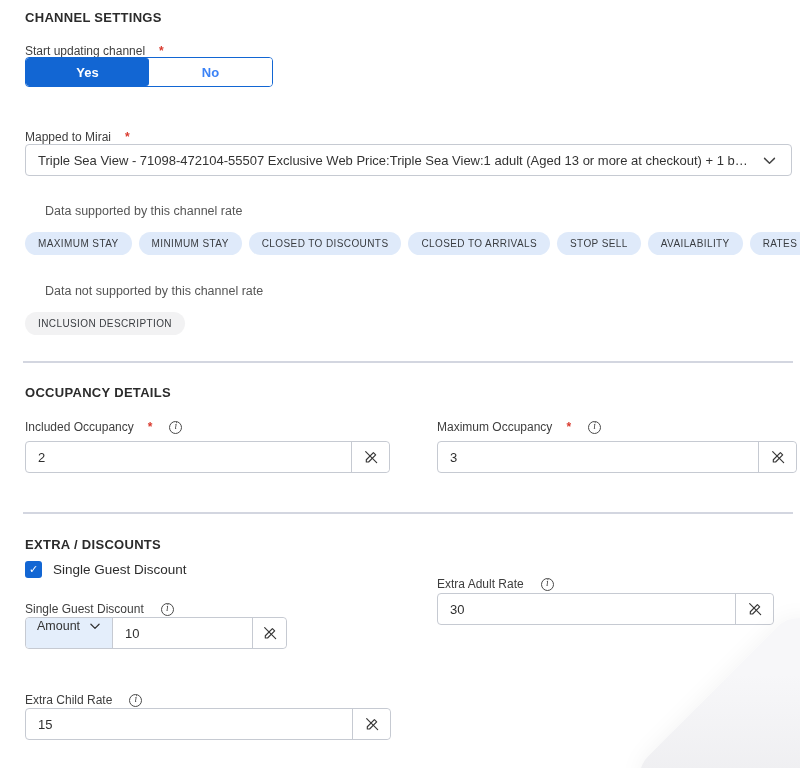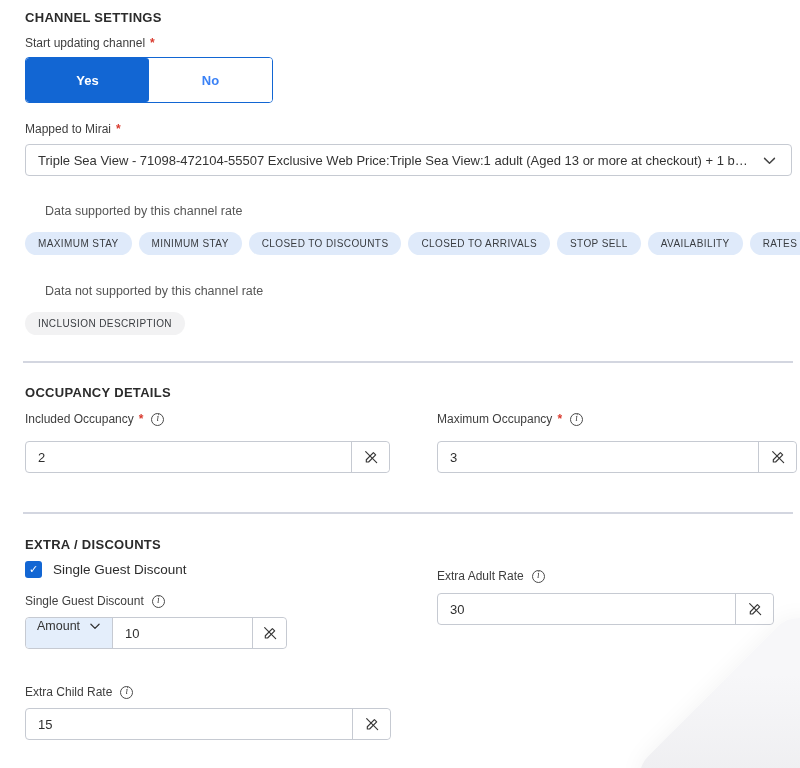--- a/index.html
+++ b/index.html
@@ -5,33 +5,33 @@
   * { margin:0; padding:0; box-sizing:border-box; }
   html,body { width:800px; height:768px; }
   body {
     font-family:"Liberation Sans","DejaVu Sans",sans-serif;
     background:#ffffff; color:#2f2f2f; overflow:hidden; position:relative;
   }
   .page { position:relative; width:800px; height:768px; background:#fff; overflow:hidden; }
   .abs { position:absolute; }
 
   .sec-title { font-size:13px; font-weight:700; color:#2b2b2b; letter-spacing:.3px; }
-  .field-label { font-size:12px; color:#3e3e3e; display:flex; align-items:center; gap:3px; white-space:nowrap; }
+  .field-label { font-size:12px; color:#3e3e3e; display:flex; align-items:center; gap:12px; white-space:nowrap;margin-top:8px; }
   .muted { font-size:12.5px; color:#565656;margin-left:20px; }
   .req { color:#d93a2e; font-weight:700; margin-left:2px; }
 
   .info-icon {
     width:13px; height:13px; border:1px solid #4a4a4a; border-radius:50%;
     display:inline-flex; align-items:center; justify-content:center;
     margin-left:5px; flex:0 0 auto;
   }
   .info-icon i { font-family:"Liberation Serif",serif; font-style:italic; font-size:9.5px; color:#3a3a3a; line-height:1; }
 
   
-  .toggle { display:flex; width:248px; height:46px; border:1px solid #1266d3; border-radius:4px; background:#fff; overflow:hidden; }
+  .toggle { display:flex; width:248px; height:30px; border:1px solid #1266d3; border-radius:4px; background:#fff; overflow:hidden; }
   .seg { display:flex; align-items:center; justify-content:center; font-size:13px; font-weight:700; cursor:pointer; }
   .seg-on { width:123px; background:#1266d3; color:#ffffff; border-radius:3px; }
   .seg-off { flex:1; color:#3b82f6; background:#fff; }
 
   
   .select {
     height:32px; border:1px solid #c6cad2; border-radius:4px; background:#fff;
     display:flex; align-items:center; padding:0 13px 0 12px; gap:10px; cursor:pointer;
   }
   .select-text { flex:1; font-size:13px; color:#333; white-space:nowrap; overflow:hidden; text-overflow:ellipsis; }

